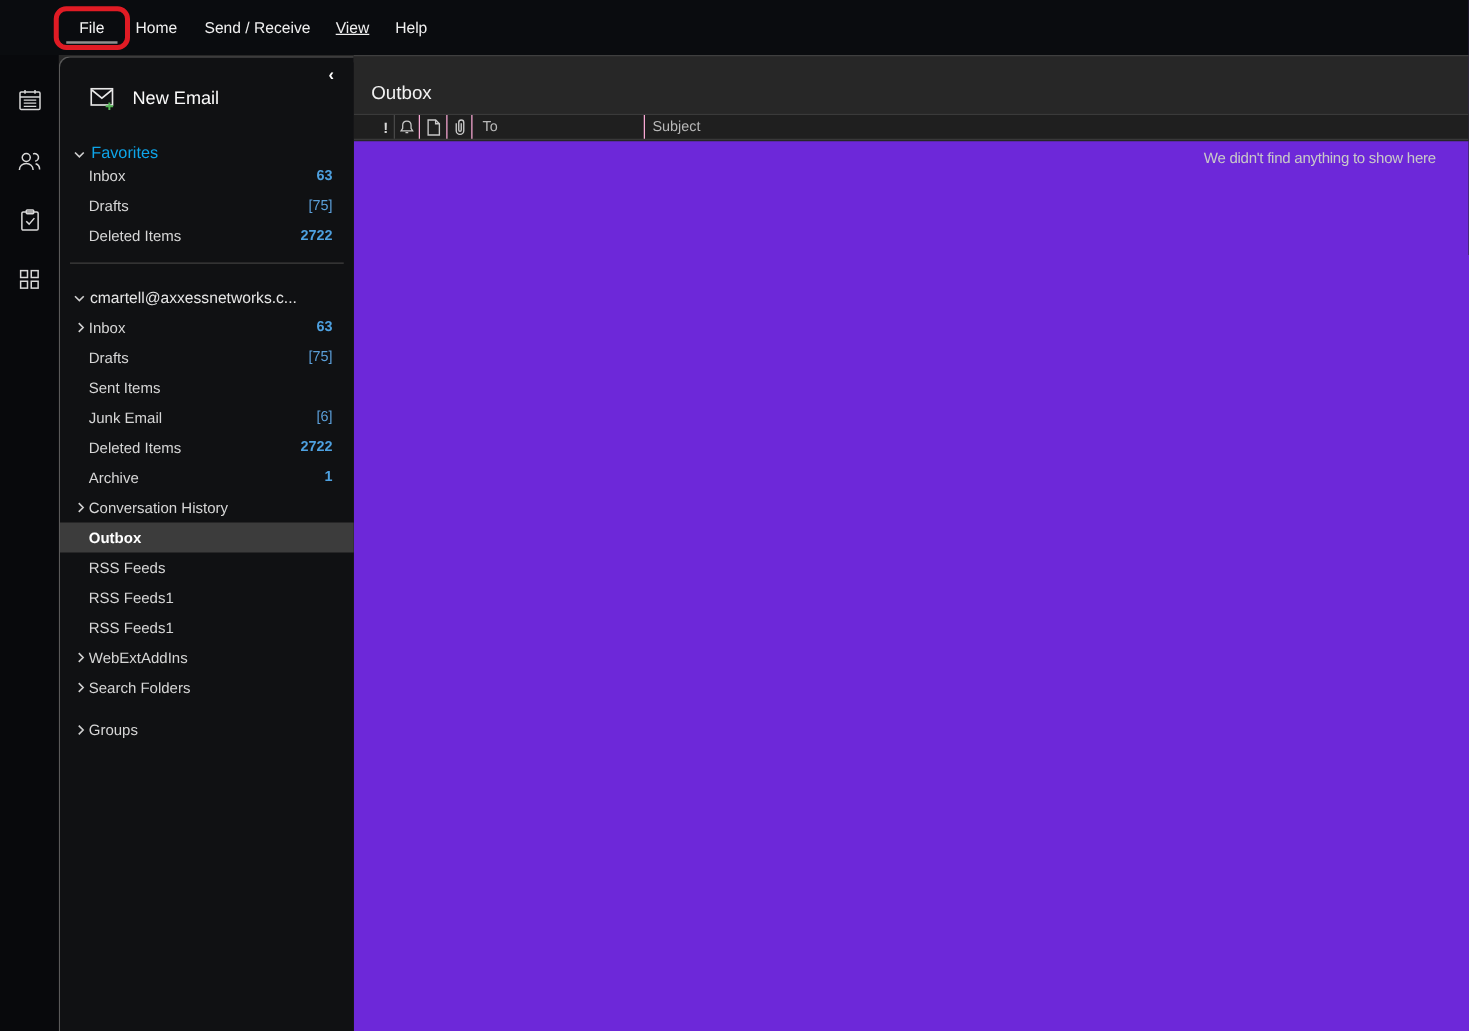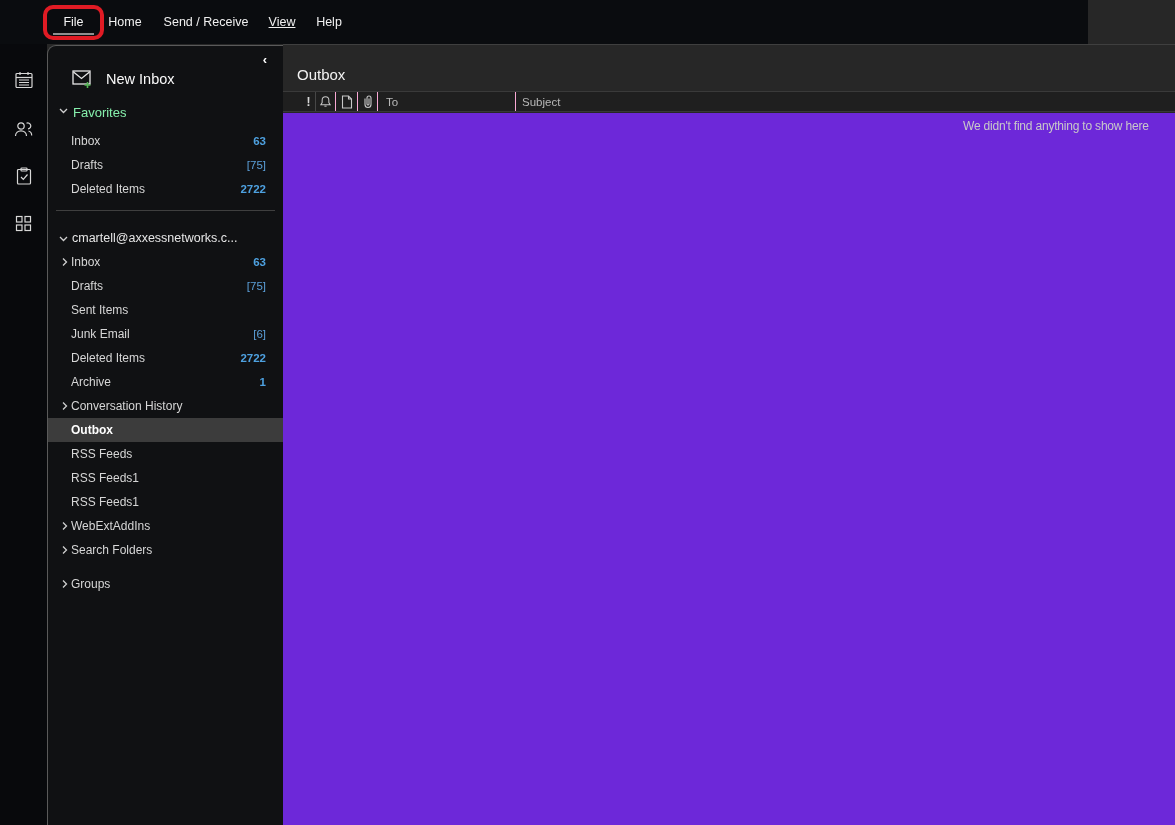--- a/index.html
+++ b/index.html
@@ -4,37 +4,37 @@
 <style>
   * { margin:0; padding:0; box-sizing:border-box; }
   html,body { width:1175px; height:825px; overflow:hidden; }
   body {
     font-family:"Liberation Sans","DejaVu Sans",sans-serif;
     background:#272727; color:#e8e8e8; position:relative;
   }
   svg { display:block; }
 
   
-  .menubar { position:absolute; left:0; top:0; width:1088px; height:44px; background:#0a0c0f; z-index:5; }
+  .menubar { position:absolute; left:0; top:0; width:1175px; height:44px; background:#0a0c0f; z-index:5; }
   .menu-item { position:absolute; top:0; height:44px; line-height:44px; font-size:12.5px; color:#f0f0f0; text-align:center; cursor:default; }
   .file-box { position:absolute; left:43px; top:5px; width:61px; height:35px; border:4px solid #e01b24; border-radius:10px; }
   .file-label { position:absolute; left:0; top:0; width:100%; height:100%; line-height:27px; font-size:12.5px; color:#f5f5f5; text-align:center; }
   .file-underline { position:absolute; left:6px; bottom:1px; width:41px; height:2px; background:#8f8f8f; }
 
   
   .rail { position:absolute; left:0; top:0; width:47px; height:825px; background:#08090c; z-index:4; }
   .rail-item { position:absolute; left:0; width:47px; height:34px; display:flex; align-items:center; justify-content:center; }
 
   
   .sidebar { position:absolute; left:47px; top:45px; width:236px; height:780px; background:#101113;
              border-top:1px solid #5a5a5a; border-left:1px solid #5a5a5a; border-top-left-radius:9px; z-index:3; }
   .collapse-btn { position:absolute; right:10px; top:6px; width:16px; height:16px; color:#ffffff; font-weight:bold; font-size:13px; line-height:15px; text-align:center; }
   .new-email { margin:15px 0 0 24px; height:36px; display:flex; align-items:center; gap:12px; }
   .new-email-label { font-size:14.5px; color:#fafafa; }
-  .section-header { margin-top:8px; height:24px; display:flex; align-items:flex-start; padding-left:10px; gap:4px; font-size:13px; color:#86efac; }
+  .section-header { margin-top:8px; height:24px; display:flex; align-items:flex-end; padding-left:10px; gap:4px; font-size:13px; color:#0ea5e9; }
   .frow { height:24px; display:flex; align-items:center; font-size:12px; color:#d6d6d6; position:relative; }
   .frow .lbl { margin-left:23px; white-space:nowrap; }
   .frow .chv { position:absolute; left:12px; top:7px; }
   .frow .cnt { margin-left:auto; padding-right:17px; font-size:11.5px; color:#5b9fd8; }
   .frow .cnt.b { font-weight:bold; color:#4ea1e0; }
   .frow.sel { background:#3c3c3c; }
   .frow.sel .lbl { font-weight:bold; color:#ffffff; }
   .divider { margin:9px 8px 0 8px; height:1px; background:#3f3f3f; }
   .acct-header { margin-top:15px; height:24px; display:flex; align-items:center; padding-left:10px; gap:3px; font-size:12.5px; color:#e6e6e6; white-space:nowrap; overflow:hidden; }
   .groups-row { margin-top:10px; }
@@ -126,21 +126,21 @@
   <div class="collapse-btn">‹</div>
 
   <div class="new-email">
     <span>
       <svg width="22" height="21" viewBox="0 0 22 21" fill="none">
         <rect x="1" y="2" width="17" height="13" stroke="#e8e8e8" stroke-width="1.3"></rect>
         <path d="M1.5 3 L9.5 9.5 L17.5 3" stroke="#e8e8e8" stroke-width="1.3"></path>
         <path d="M15.5 13 v6 M12.5 16 h6" stroke="#55b556" stroke-width="1.6"></path>
       </svg>
     </span>
-    <span class="new-email-label">New Inbox</span>
+    <span class="new-email-label">New Email</span>
   </div>
 
   <div class="section-header">
     <span>
       <svg width="11" height="11" viewBox="0 0 11 11" fill="none" stroke="#cfcfcf" stroke-width="1.3">
           <path d="M2 4 L5.5 7.5 L9 4"></path>
         </svg>
     </span>
     <span>Favorites</span>
   </div>

